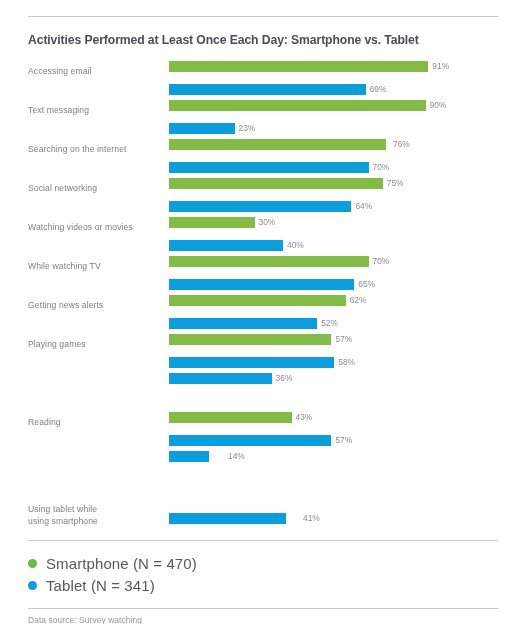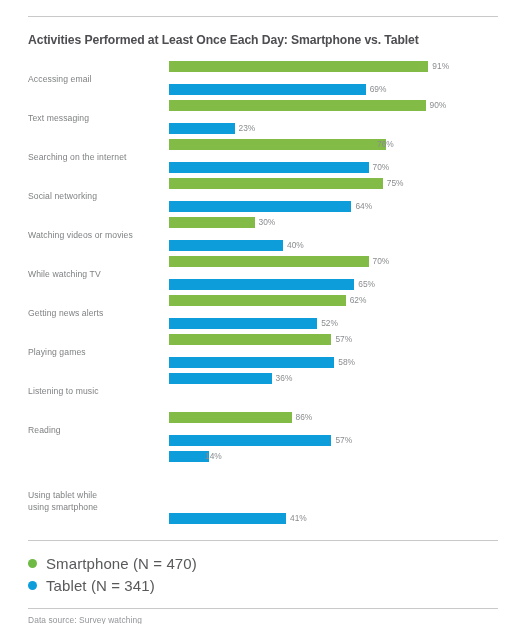--- a/index.html
+++ b/index.html
@@ -50,22 +50,22 @@
   .row-label {
     position: absolute;
     left: 28px;
     top: 0;
     width: 134px;
     font-size: 8.6px;
     color: #7f8083;
     line-height: 11.5px;
     letter-spacing: 0.1px;
   }
-  .row-label.one-line { top: 7px; margin-top: 8px; }
-  .row-label.two-line { top: 2px; }
+  .row-label.one-line { top: 7px; }
+  .row-label.two-line { top: 16px; }
 
   .bars {
     position: absolute;
     left: 169px;
     top: 2px;
     right: 0;
   }
   .bar-line {
     position: relative;
     height: 21px;
@@ -160,21 +160,21 @@
             <div class="bar tablet" style="width: 65.55px;"></div>
             <span class="bar-value" style="left: 65.55px;">23%</span>
           </div>
         </div>
       </div>
       <div class="row">
         <div class="row-label one-line">Searching on the internet</div>
         <div class="bars">
           <div class="bar-line">
             <div class="bar smartphone" style="width: 216.6px;"></div>
-            <span class="bar-value" style="left: 204px;">76%</span>
+            <span class="bar-value" style="left: 220px;">76%</span>
           </div>
           <div class="bar-line">
             <div class="bar tablet" style="width: 199.5px;"></div>
             <span class="bar-value" style="left: 199.5px;">70%</span>
           </div>
         </div>
       </div>
       <div class="row">
         <div class="row-label one-line">Social networking</div>
         <div class="bars">
@@ -234,56 +234,55 @@
             <div class="bar smartphone" style="width: 162.45px;"></div>
             <span class="bar-value" style="left: 162.45px;">57%</span>
           </div>
           <div class="bar-line">
             <div class="bar tablet" style="width: 165.3px;"></div>
             <span class="bar-value" style="left: 165.3px;">58%</span>
           </div>
         </div>
       </div>
       <div class="row">
-        <div class="row-label one-line">Listening to music</div>
         <div class="bars">
           <div class="bar-line">
             <div class="bar tablet" style="width: 102.6px;"></div>
             <span class="bar-value" style="left: 102.6px;">36%</span>
           </div>
         </div>
       </div>
       <div class="row">
         <div class="row-label one-line">Reading</div>
         <div class="bars">
           <div class="bar-line">
             <div class="bar smartphone" style="width: 122.55px;"></div>
-            <span class="bar-value" style="left: 122.55px;">86%</span>
+            <span class="bar-value" style="left: 122.55px;">43%</span>
           </div>
           <div class="bar-line">
             <div class="bar tablet" style="width: 162.45px;"></div>
             <span class="bar-value" style="left: 162.45px;">57%</span>
           </div>
         </div>
       </div>
       <div class="row">
         <div class="bars">
           <div class="bar-line">
             <div class="bar tablet" style="width: 39.9px;"></div>
-            <span class="bar-value" style="left: 32px;">14%</span>
+            <span class="bar-value" style="left: 55px;">14%</span>
           </div>
         </div>
       </div>
       <div class="row">
         <div class="row-label two-line">Using tablet while<br>using smartphone</div>
         <div class="bars">
           <div class="bar-line empty"></div>
           <div class="bar-line">
             <div class="bar tablet" style="width: 116.85px;"></div>
-            <span class="bar-value" style="left: 117px;">41%</span>
+            <span class="bar-value" style="left: 130px;">41%</span>
           </div>
         </div>
       </div>
     </div>
 
   <div class="rule rule-legend-top"></div>
 
   <div class="legend" id="legend">
       <div class="legend-item">
         <span class="legend-dot smartphone"></span>

